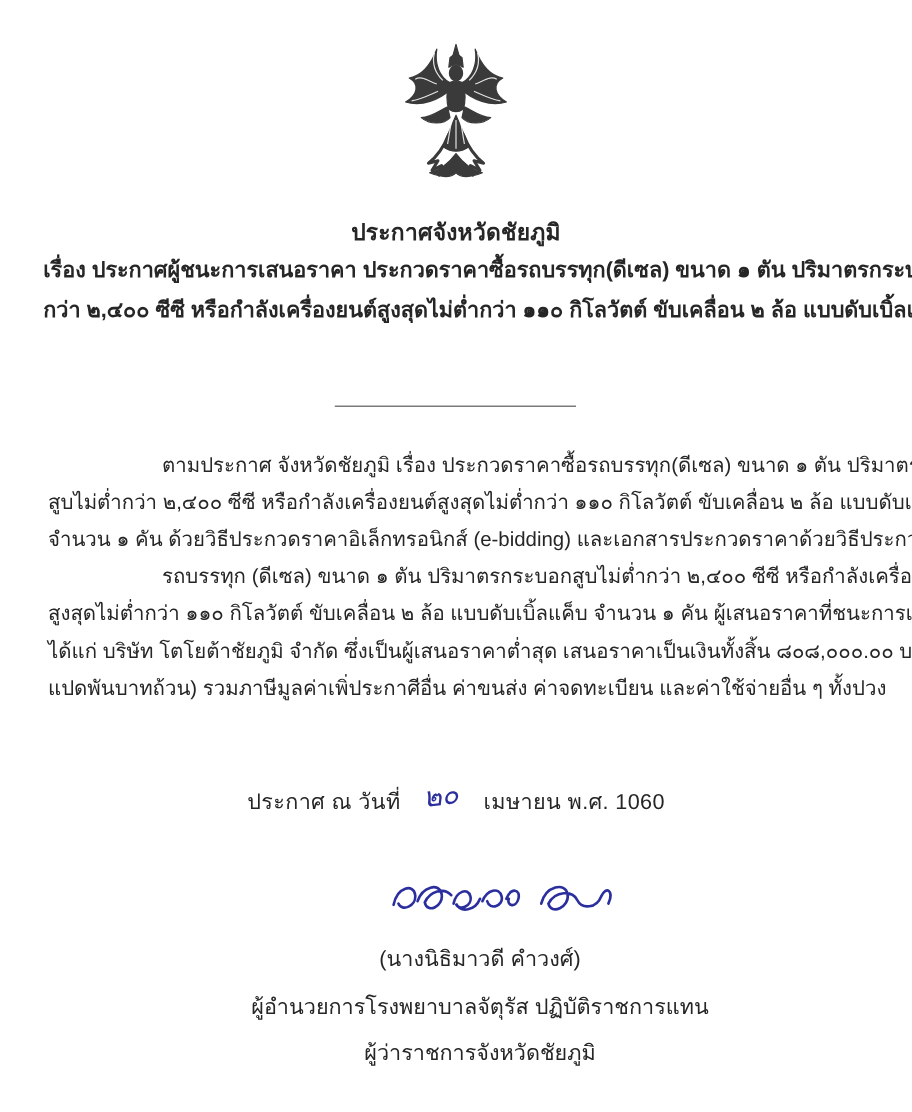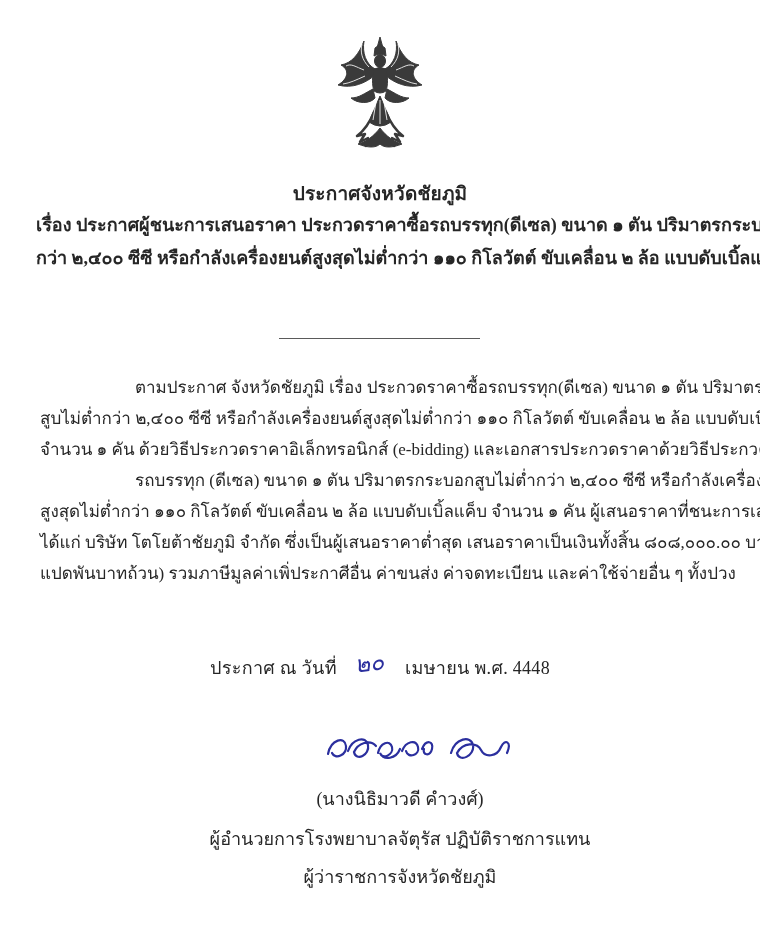--- a/index.html
+++ b/index.html
@@ -3,21 +3,21 @@
 <meta charset="utf-8">
 <style>
   html, body { margin: 0; padding: 0; background: #e8e8e8; }
   .page {
     position: relative;
     width: 760px;
     height: 927px;
     margin: 0 auto;
     background: #ffffff;
     overflow: hidden;
-    font-family: Liberation Serif, serif;
+    font-family: Liberation Sans, sans-serif;
     color: #262626;
   }
   .emblem {
     position: absolute;
     top: 36px;
     left: 50%;
     transform: translateX(-50%);
     line-height: 0;
   }
   .title {
@@ -152,21 +152,21 @@
     <div class="bline just">จำนวน ๑ คัน ด้วยวิธีประกวดราคาอิเล็กทรอนิกส์ (e-bidding) และเอกสารประกวดราคาด้วยวิธีประกวดราคา</div>
     <div class="bline just indent">รถบรรทุก (ดีเซล) ขนาด ๑ ตัน ปริมาตรกระบอกสูบไม่ต่ำกว่า ๒,๔๐๐ ซีซี หรือกำลังเครื่องยนต์</div>
     <div class="bline just">สูงสุดไม่ต่ำกว่า ๑๑๐ กิโลวัตต์ ขับเคลื่อน ๒ ล้อ แบบดับเบิ้ลแค็บ จำนวน ๑ คัน ผู้เสนอราคาที่ชนะการเสนอราคา</div>
     <div class="bline just">ได้แก่ บริษัท โตโยต้าชัยภูมิ จำกัด ซึ่งเป็นผู้เสนอราคาต่ำสุด เสนอราคาเป็นเงินทั้งสิ้น ๘๐๘,๐๐๐.๐๐ บาท (แปดแสน</div>
     <div class="bline">แปดพันบาทถ้วน) รวมภาษีมูลค่าเพิ่ประกาศีอื่น ค่าขนส่ง ค่าจดทะเบียน และค่าใช้จ่ายอื่น ๆ ทั้งปวง</div>
   </div>
 
   <div class="date-line">
     <span class="seg">ประกาศ  ณ  วันที่</span>
     <span class="hand-day">๒๐</span>
-    <span class="seg">เมษายน พ.ศ. 4448</span>
+    <span class="seg">เมษายน พ.ศ. 1060</span>
   </div>
 
   <div class="signature">
     <svg width="190" height="48" viewBox="0 0 190 48" aria-hidden="true">
       <path d="M5 28 C8 13 22 10 23 20 C24 29 12 34 9 27 M25 25 C29 13 43 9 45 19 C47 29 33 36 31 26 C35 17 47 13 53 20 M55 27 C57 17 67 13 69 21 C71 29 59 34 57 27 C61 35 73 33 77 23 M79 25 C83 15 93 13 95 21 C97 29 85 33 83 25 M99 23 C103 13 111 15 109 23 C107 31 99 29 101 23" fill="none" stroke="#2b2f9e" stroke-width="2.2" stroke-linecap="round"></path>
       <path d="M128 27 C132 12 148 9 150 19 C152 30 136 37 134 27 C140 16 154 16 158 24 C162 32 174 31 178 21 C182 12 189 16 184 27" fill="none" stroke="#2b2f9e" stroke-width="2.2" stroke-linecap="round"></path>
     </svg>
   </div>
 
   <div class="signer-name">(นางนิธิมาวดี คำวงศ์)</div>

